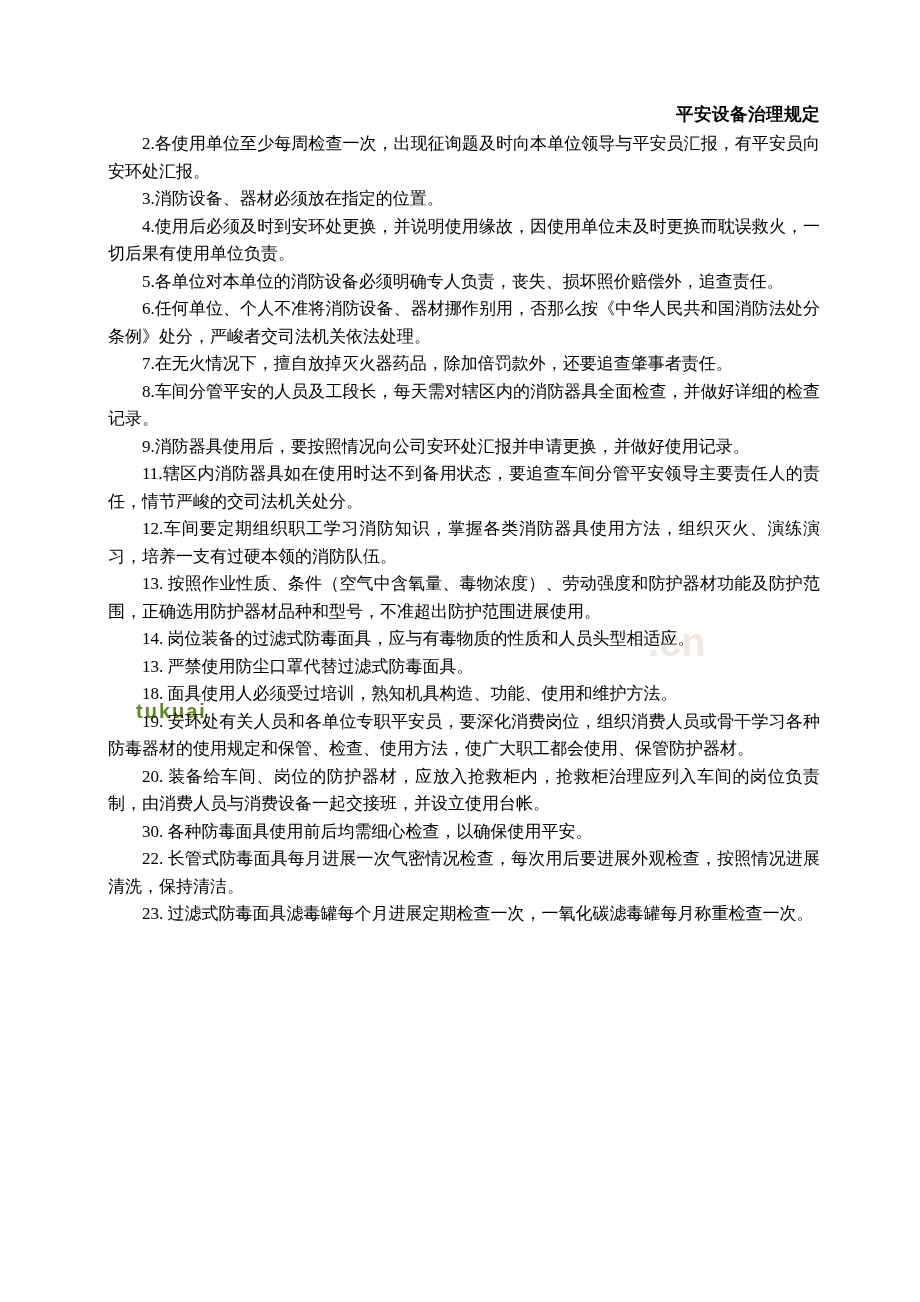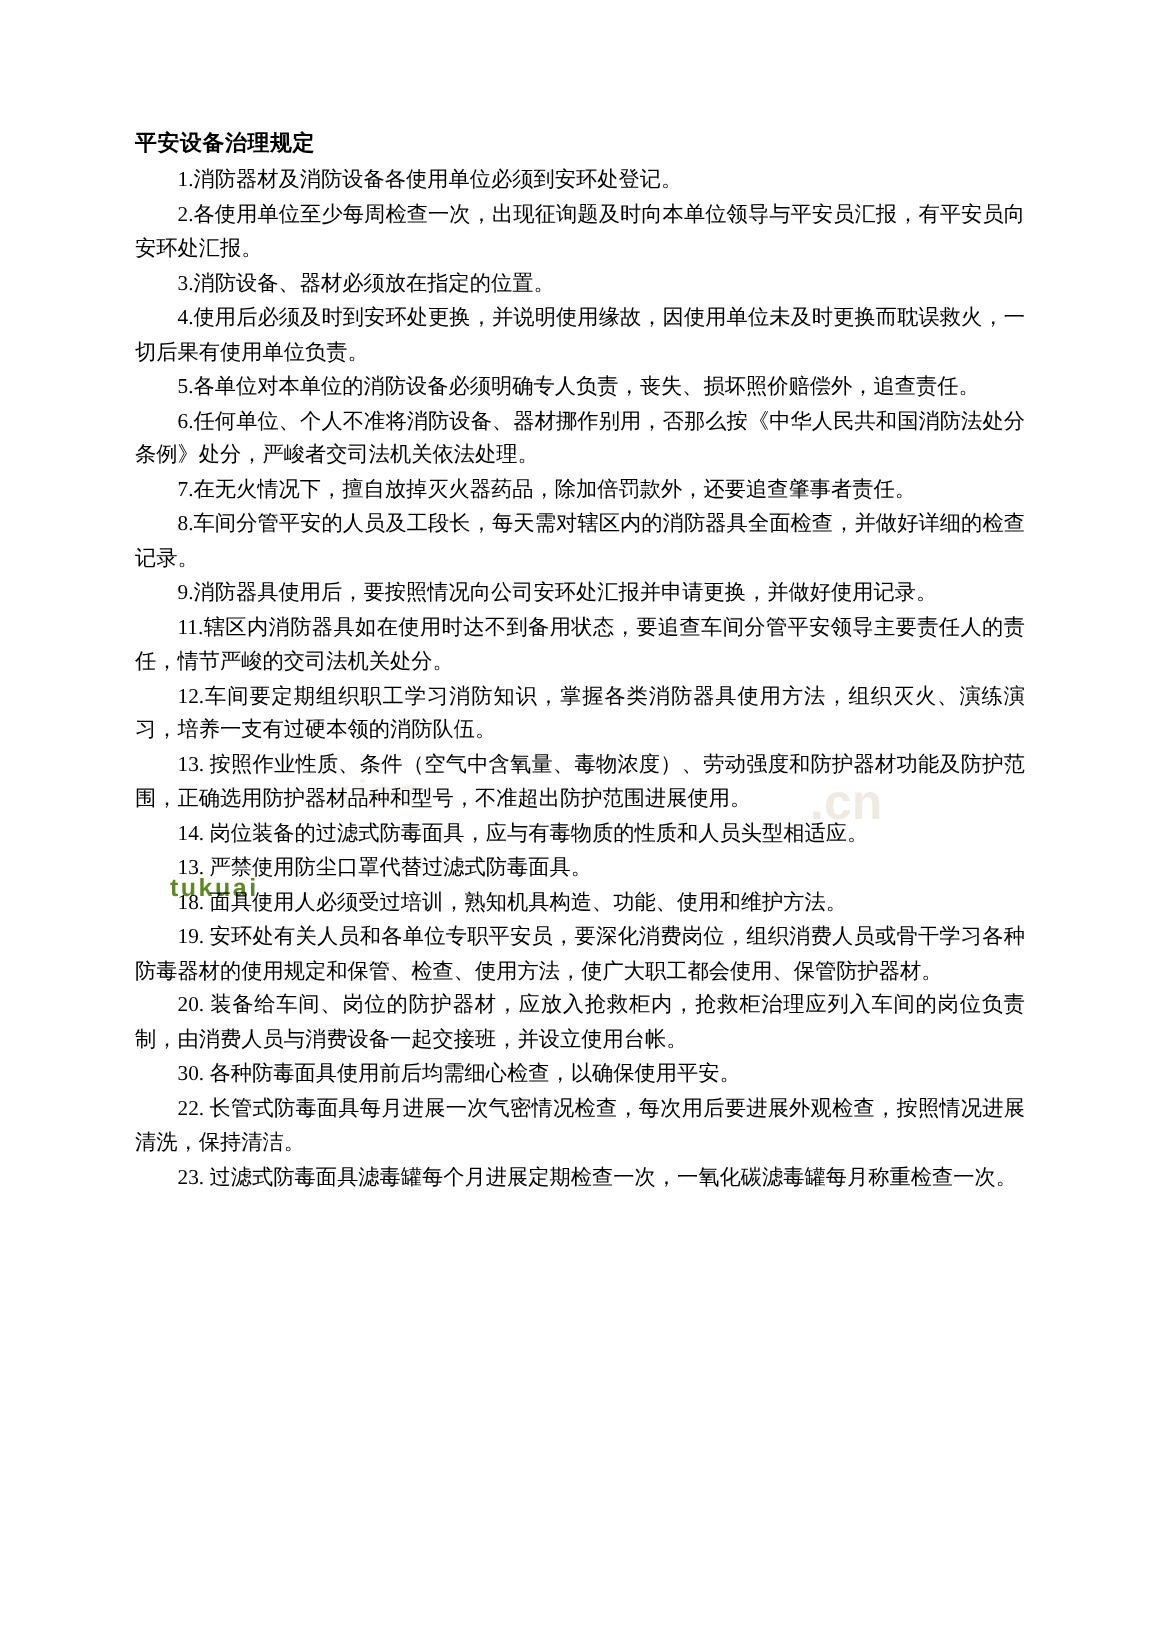--- a/index.html
+++ b/index.html
@@ -17,21 +17,21 @@
     font-family: "Liberation Serif", "DejaVu Serif", serif;
     color: #000000;
   }
   .content {
     position: absolute;
     left: 108px;
     top: 100px;
     width: 712px;
   }
   .doc-title {
-    text-align: left;
+    text-align: right;
     font-size: 17.5px;
     line-height: 28px;
     font-family: "Liberation Serif", "DejaVu Serif", serif;
     margin: 0 0 2px 0;
     letter-spacing: 0.5px;
   }
   .para {
     font-size: 17px;
     line-height: 27.5px;
     text-align: justify;
@@ -85,21 +85,20 @@
 
   <div class="watermark">
     <span class="wm-text wm-3">xiaz</span>
     <span class="wm-text wm-1">.cn</span>
     <span class="wm-text wm-2">tukuai</span>
   </div>
 
   <div class="content">
     <h1 class="doc-title">平安设备治理规定</h1>
 
-    <p class="para">1.消防器材及消防设备各使用单位必须到安环处登记。</p>
     <p class="para">2.各使用单位至少每周检查一次，出现征询题及时向本单位领导与平安员汇报，有平安员向安环处汇报。</p>
     <p class="para">3.消防设备、器材必须放在指定的位置。</p>
     <p class="para">4.使用后必须及时到安环处更换，并说明使用缘故，因使用单位未及时更换而耽误救火，一切后果有使用单位负责。</p>
     <p class="para">5.各单位对本单位的消防设备必须明确专人负责，丧失、损坏照价赔偿外，追查责任。</p>
     <p class="para">6.任何单位、个人不准将消防设备、器材挪作别用，否那么按《中华人民共和国消防法处分条例》处分，严峻者交司法机关依法处理。</p>
     <p class="para">7.在无火情况下，擅自放掉灭火器药品，除加倍罚款外，还要追查肇事者责任。</p>
     <p class="para">8.车间分管平安的人员及工段长，每天需对辖区内的消防器具全面检查，并做好详细的检查记录。</p>
     <p class="para">9.消防器具使用后，要按照情况向公司安环处汇报并申请更换，并做好使用记录。</p>
     <p class="para">11.辖区内消防器具如在使用时达不到备用状态，要追查车间分管平安领导主要责任人的责任，情节严峻的交司法机关处分。</p>
     <p class="para">12.车间要定期组织职工学习消防知识，掌握各类消防器具使用方法，组织灭火、演练演习，培养一支有过硬本领的消防队伍。</p>

